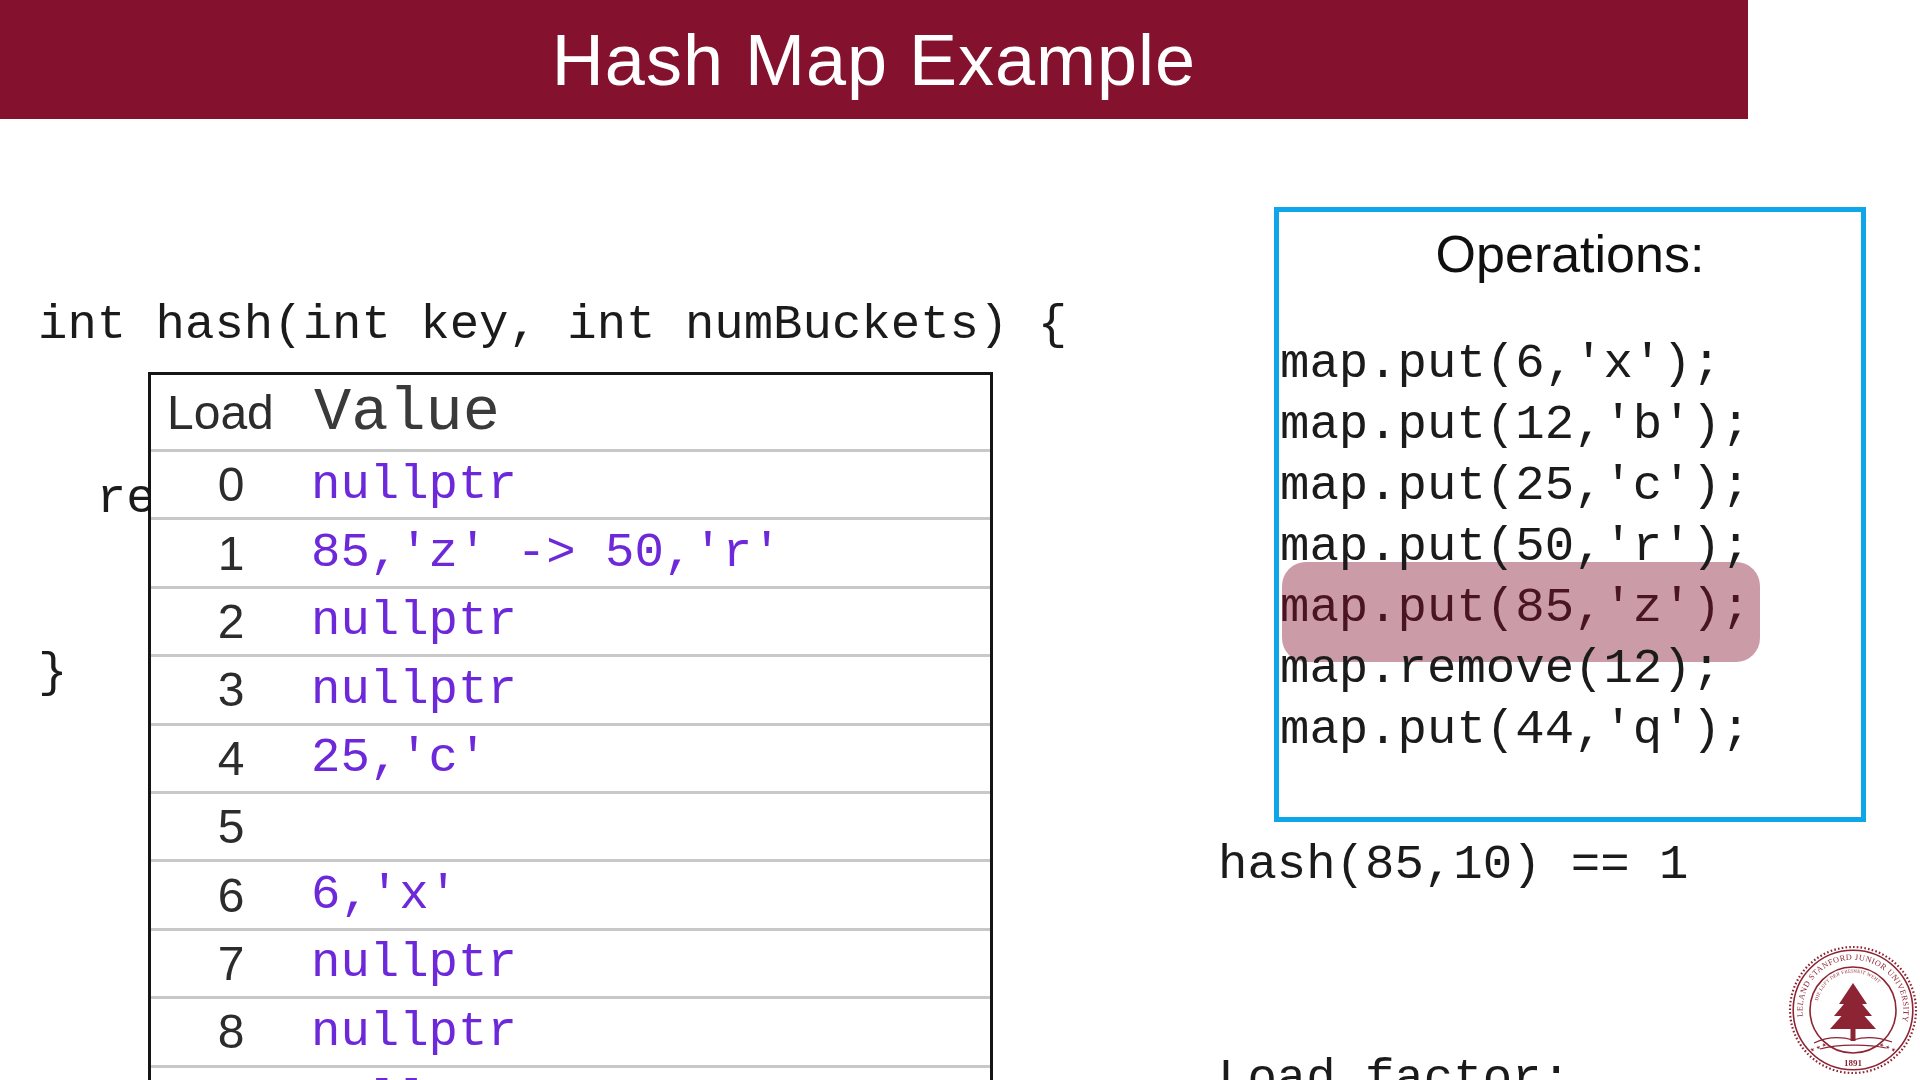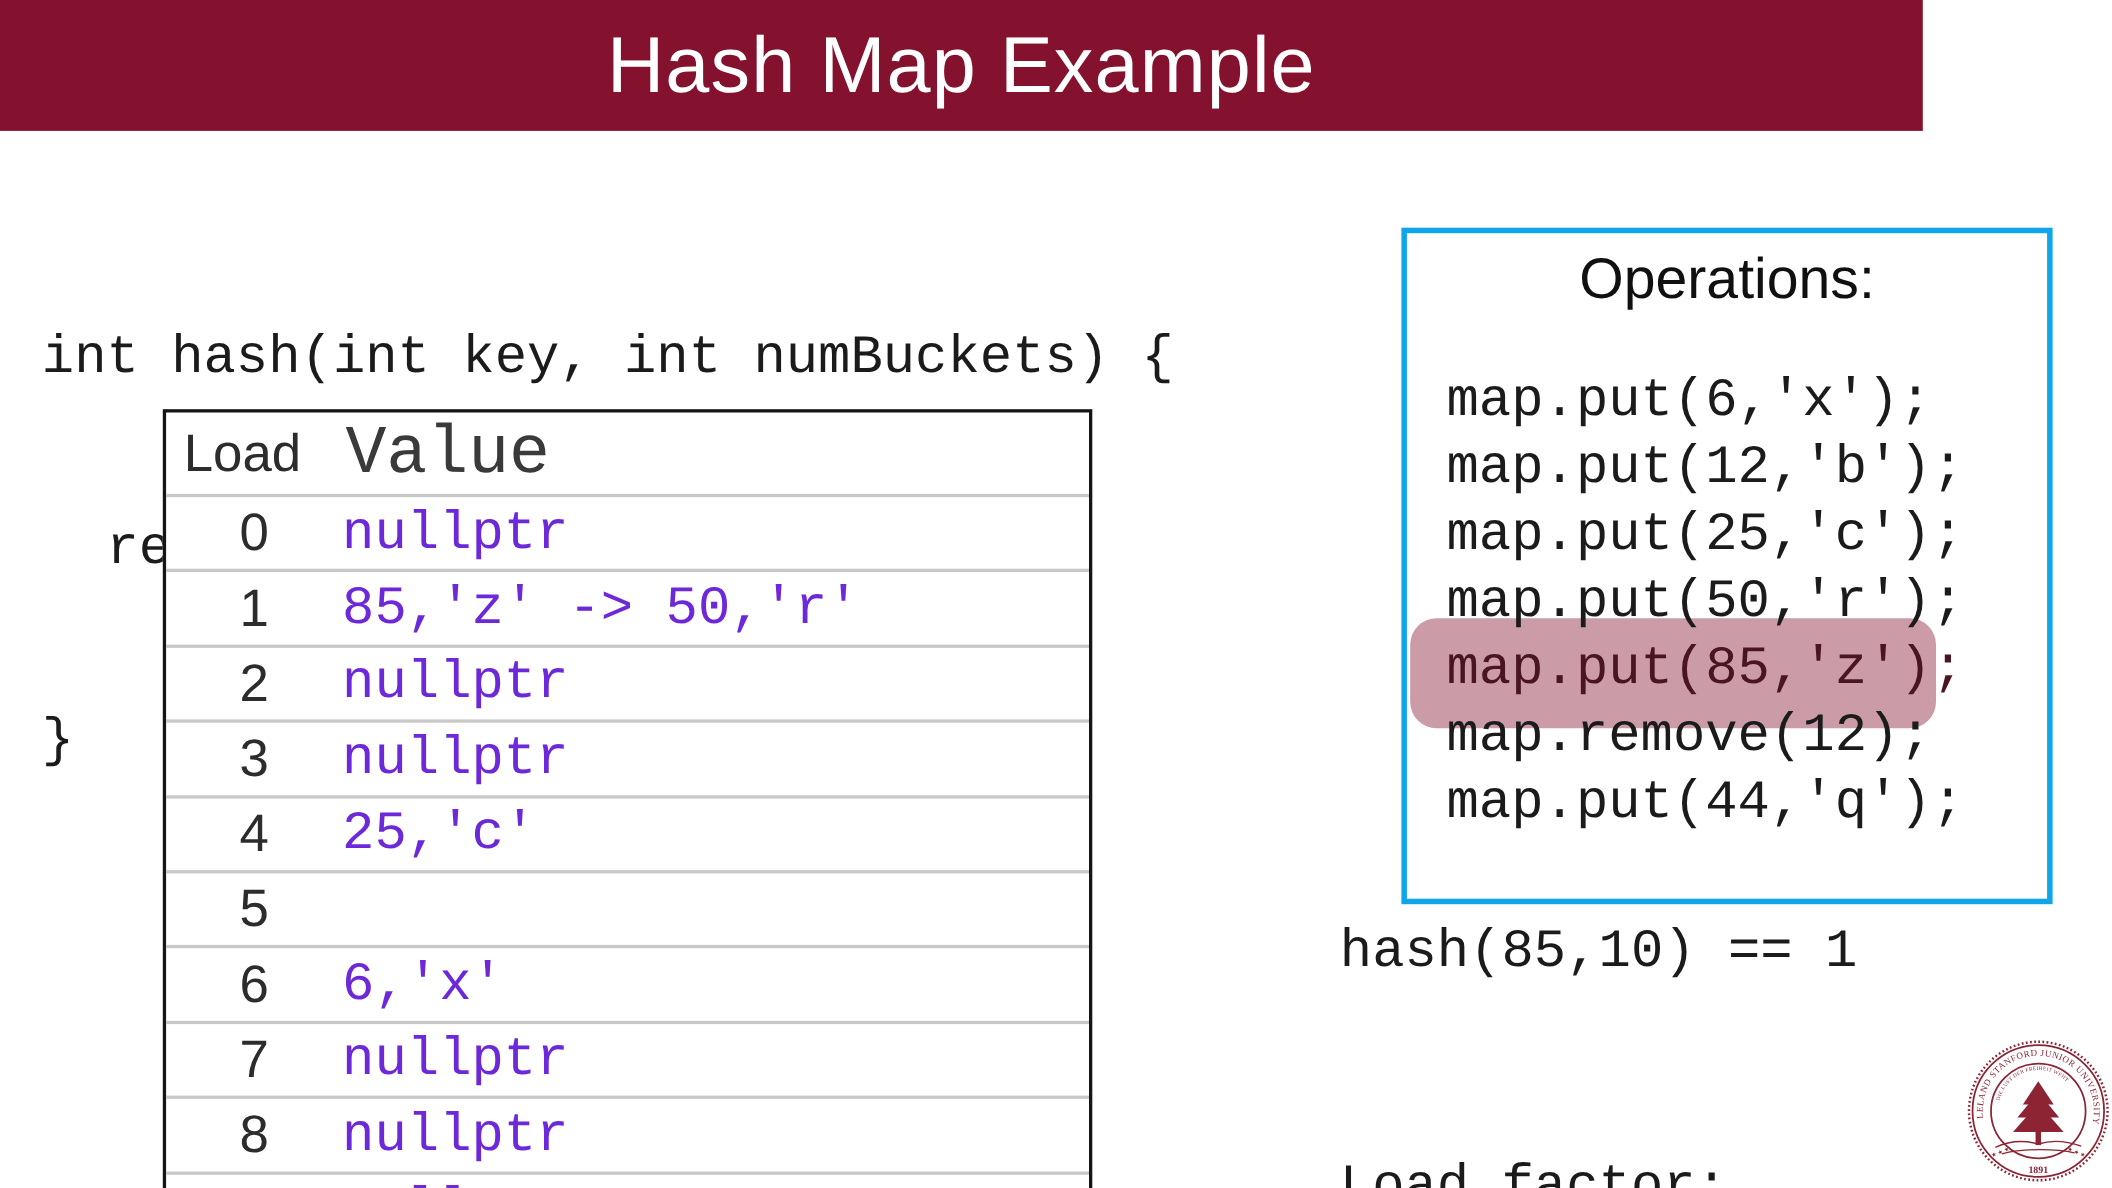--- a/index.html
+++ b/index.html
@@ -46,21 +46,21 @@
   }
   .ops-title{
     position:absolute; left:0; top:12px; width:100%;
     text-align:center; font-size:52px; color:#101010;
   }
   .ops-highlight{
     position:absolute; left:3px; top:350px; width:478px; height:100px;
     background:#cb9ca7; border-radius:24px;
   }
   .ops-code{
-    position:absolute; left:1px; top:122px;margin-left:35px;
+    position:absolute; left:1px; top:122px;
   }
   .op-line{
     font-size:49px; line-height:61px; color:#1b1b1b; position:relative;
   }
   .op-line.hl{color:#4a1421;}
 
   
   .hash-result{
     position:absolute; left:1218px; top:836px;
     font-size:49px; line-height:58px; color:#1b1b1b;font-family:Liberation Mono, monospace;

